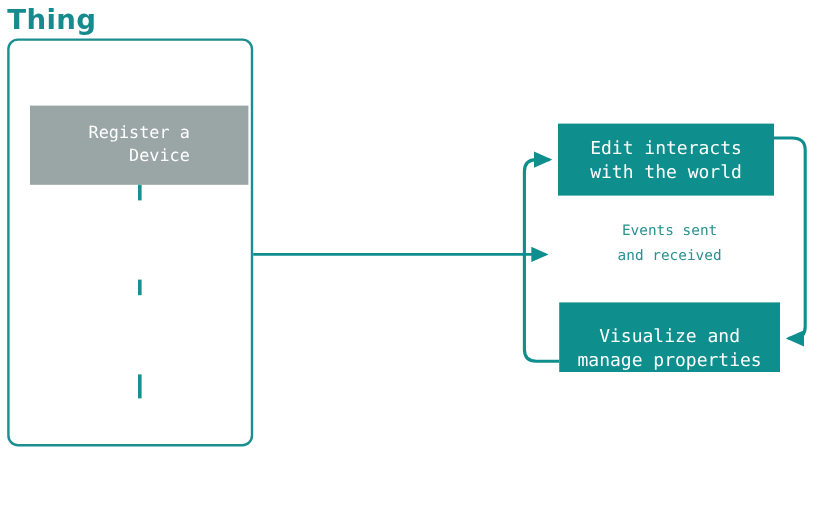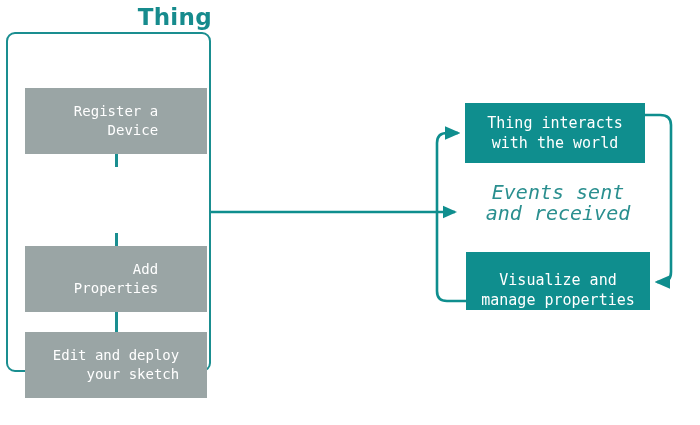--- a/index.html
+++ b/index.html
@@ -14,21 +14,21 @@
     overflow: hidden;
     font-family: "DejaVu Sans Mono", monospace;
   }
 
   
   #thing-title {
     position: absolute;
     left: 6px;
     top: 4px;
     width: 206px;
-    text-align: right;
+    text-align: left;
     font-family: "DejaVu Sans", sans-serif;
     font-weight: bold;
     font-size: 23px;
     color: #168b8d;
     letter-spacing: 0.3px;
     line-height: 26px;
   }
 
   #thing-panel {
     position: absolute;
@@ -104,71 +104,62 @@
   #cycle-top    { left: 465px; top: 103px; width: 180px; height: 60px; }
   #cycle-bottom { left: 466px; top: 252px; width: 184px; height: 58px; align-items: flex-end; }
 
   #cycle-caption {
     position: absolute;
     left: 466px;
     top: 182px;
     width: 184px;
     text-align: center;
     font-family: "DejaVu Sans Mono", monospace;
-    font-size: 20px;
+    font-size: 12px;
     line-height: 21px;
     color: #2a8f8f;
     white-space: pre-line;
-    font-style: italic;
   }
 </style>
 </head>
 <body>
 
 <div id="thing-title">Thing</div>
 
 <div id="thing-panel">
 
   <div class="step-box" id="step-0">
     <span>Register a
 Device</span>
   </div>
   <div class="step-connector" id="conn-0"></div>
 
   <div class="step-connector" id="conn-1"></div>
 
-  <div class="step-box" id="step-2">
-    <span>Add
-Properties</span>
-  </div>
   <div class="step-connector" id="conn-2"></div>
 
-  <div class="step-box" id="step-3">
-    <span>Edit and deploy
-your sketch</span>
-  </div>
 
 </div>
 
 <svg id="flow-svg" viewBox="0 0 700 425">
   <defs>
     <marker id="arrow-right" viewBox="0 0 10 10" refX="8.5" refY="5" markerWidth="6" markerHeight="6" orient="auto-start-reverse">
       <path d="M 0 0.6 L 10 5 L 0 9.4 z" fill="#0f8e8e"></path>
     </marker>
   </defs>
 
   <line x1="211" y1="212" x2="455" y2="212" stroke="#0f8e8e" stroke-width="2.4" marker-end="url(#arrow-right)"></line>
 
   <path d="M 466 301 L 447 301 Q 437 301 437 291 L 437 143 Q 437 133 447 133 L 458 133" fill="none" stroke="#0f8e8e" stroke-width="2.6" marker-end="url(#arrow-right)"></path>
 
   <path d="M 645 115 L 660 115 Q 671 115 671 125 L 671 272 Q 671 282 661 282 L 657 282" fill="none" stroke="#0f8e8e" stroke-width="2.6" marker-end="url(#arrow-right)"></path>
 </svg>
 
 <div class="cycle-box" id="cycle-top">
-  <span>Thing interacts
+  <span>Edit interacts
 with the world</span>
 </div>
 
 <div id="cycle-caption">Events sent
 and received</div>
 
 <div class="cycle-box" id="cycle-bottom">
   <span>Visualize and
 manage properties</span>
 </div>

